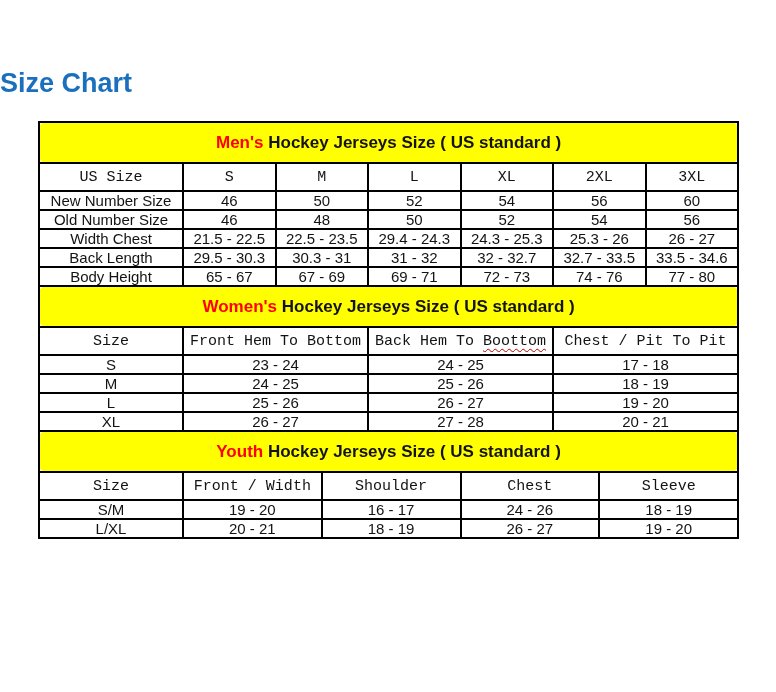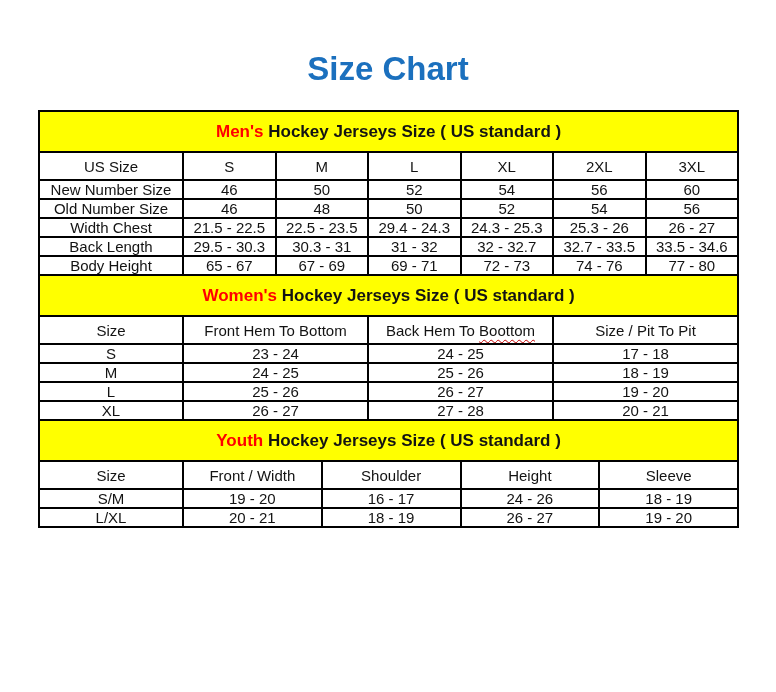--- a/index.html
+++ b/index.html
@@ -11,23 +11,22 @@
     font-family: "Liberation Sans", sans-serif;
     color: #131313;
   }
   .page {
     width: 776px;
     height: 692px;
     overflow: hidden;
   }
   .page-title {
     margin: 0;
-    padding-top: 50px;
-    text-align: center;
-    font-size: 33px;
+    padding-top: 68px;
+    font-size: 27px;
     font-weight: bold;
     color: #1B70BE;
     letter-spacing: 0px;
   }
   .size-chart-wrap {
     margin: 22px 0 0 38px;
     width: 699px;
   }
   table.size-chart {
     border-collapse: collapse;
@@ -44,25 +43,26 @@
     white-space: nowrap;
     overflow: hidden;
   }
   tr.band-row {
     height: 41px;
   }
   tr.band-row td {
     background: #FFFF00;
     font-size: 17px;
     font-weight: bold;
+    border-radius: 7px;
   }
   tr.band-row .accent {
     color: #FF0000;
   }
-  tr.colhead-row { height: 28px; }
+  tr.colhead-row { height: 28px; font-family: Liberation Mono, monospace; }
   tr.data-row    { height: 19px; }
   .hdr { font-weight: bold; }
   .wavy {
     text-decoration: underline;
     text-decoration-style: wavy;
     text-decoration-color: #C00000;
     text-decoration-thickness: 1px;
     text-underline-offset: 3px;
   }
 </style>
@@ -150,21 +150,21 @@
         <td colspan="2">77 - 80</td>
       </tr>
 
       <tr class="band-row">
         <td colspan="13"><span class="accent">Women's</span> <span>Hockey Jerseys Size ( US standard )</span></td>
       </tr>
       <tr class="colhead-row">
         <td class="hdr">Size</td>
         <td class="hdr" colspan="4">Front Hem To Bottom</td>
         <td class="hdr" colspan="4"><span>Back Hem To</span> <span class="wavy">Boottom</span></td>
-        <td class="hdr" colspan="4">Size / Pit To Pit</td>
+        <td class="hdr" colspan="4">Chest / Pit To Pit</td>
       </tr>
       <tr class="data-row">
         <td class="hdr">S</td>
         <td colspan="4">23 - 24</td>
         <td colspan="4">24 - 25</td>
         <td colspan="4">17 - 18</td>
       </tr>
       <tr class="data-row">
         <td class="hdr">M</td>
         <td colspan="4">24 - 25</td>
@@ -184,21 +184,21 @@
         <td colspan="4">20 - 21</td>
       </tr>
 
       <tr class="band-row">
         <td colspan="13"><span class="accent">Youth</span> <span>Hockey Jerseys Size ( US standard )</span></td>
       </tr>
       <tr class="colhead-row">
         <td class="hdr">Size</td>
         <td class="hdr" colspan="3">Front / Width</td>
         <td class="hdr" colspan="3">Shoulder</td>
-        <td class="hdr" colspan="3">Height</td>
+        <td class="hdr" colspan="3">Chest</td>
         <td class="hdr" colspan="3">Sleeve</td>
       </tr>
       <tr class="data-row">
         <td class="hdr">S/M</td>
         <td colspan="3">19 - 20</td>
         <td colspan="3">16 - 17</td>
         <td colspan="3">24 - 26</td>
         <td colspan="3">18 - 19</td>
       </tr>
       <tr class="data-row">

